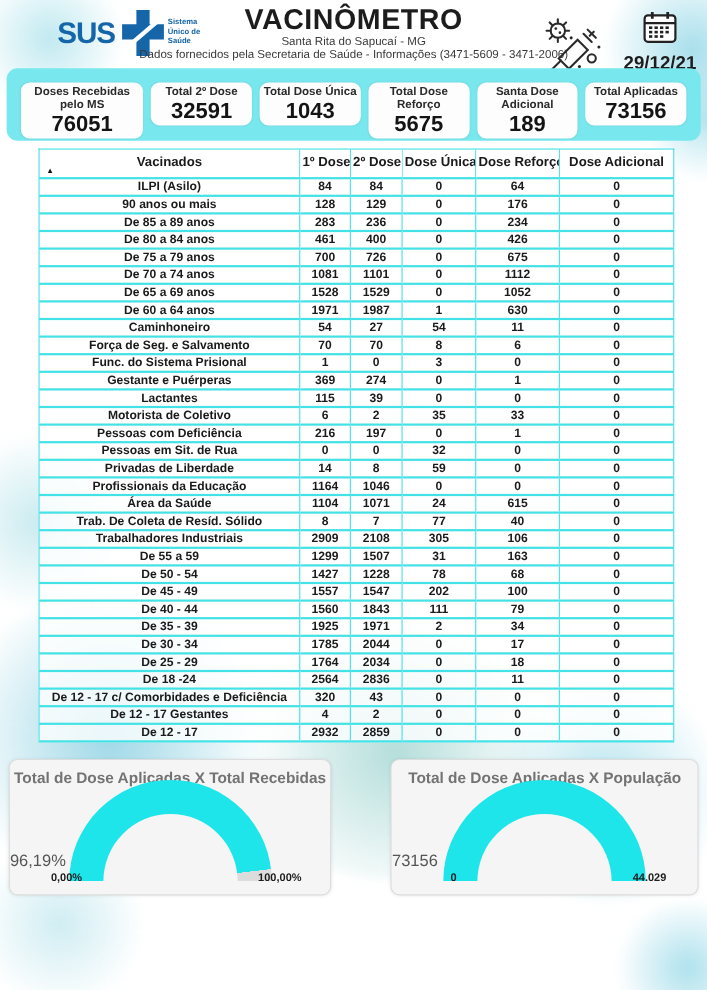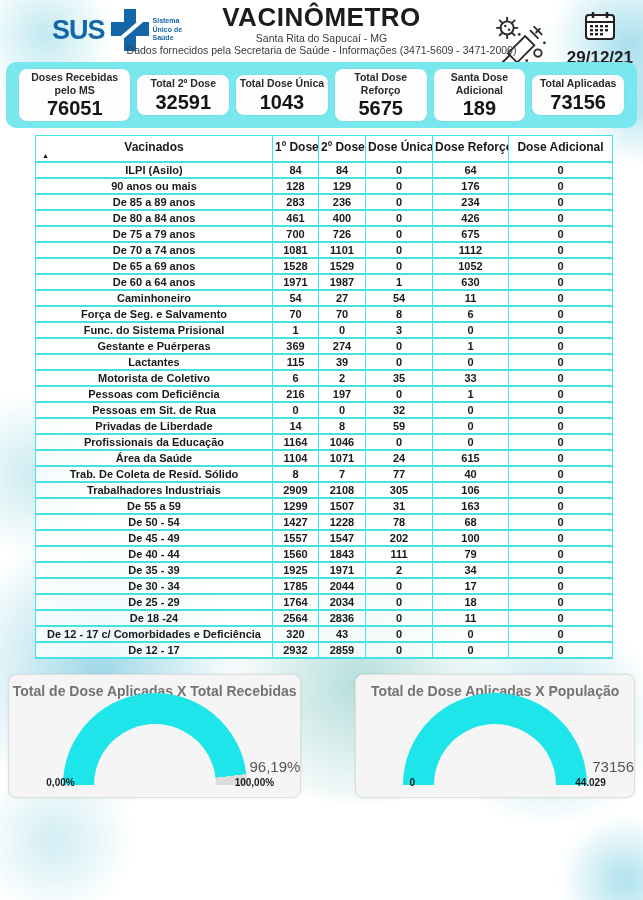--- a/index.html
+++ b/index.html
@@ -38,21 +38,21 @@
   .subtitle1 { font-size:10.5px; color:#3a3a3a; margin-top:1px; }
   .subtitle2 { font-size:10.5px; color:#3a3a3a; }
   .header-right { position:absolute; right:10px; top:2px; display:flex; align-items:flex-end; gap:14px; }
   .date-block { text-align:center; }
   .date-text { font-size:17px; font-weight:700; color:#1c1c1c; margin-top:3px; }
 
   
   .cards-strip {
     margin:2px 6px 0 6px; height:66px;
     background:#79e8ee; border-radius:10px;
-    display:flex; gap:7px; padding:13px; align-items:center;
+    display:flex; gap:7px; padding:13px; align-items:flex-start;
   }
   .card {
     background:#fdfdfd; border-radius:8px; flex:1;
     display:flex; flex-direction:column; align-items:center; justify-content:center;
     padding:2px 1px; box-shadow:0 0 2px rgba(0,0,0,.08);
   }
   .card:first-child { flex:1.22; }
   .card-label { font-size:10.5px; font-weight:600; color:#2a2a2a; text-align:center; line-height:1.15; }
   .card-value { font-size:20px; font-weight:700; color:#141414; line-height:1.1; margin-top:1px; }
 
@@ -76,21 +76,21 @@
   .gauge-card.right { width:307px;margin-left:44px; }
   .gauge-title { text-align:center; font-size:14px; font-weight:700; color:#737373; margin-top:8px; }
   .gauge-arc {
     position:absolute; bottom:12px; left:50%; transform:translateX(-50%);
     width:184px; height:92px; border-radius:92px 92px 0 0;
   }
   .gauge-hole {
     position:absolute; bottom:12px; left:50%; transform:translateX(-50%);
     width:122px; height:61px; border-radius:61px 61px 0 0; background:#f5f5f5;
   }
-  .gauge-value { position:absolute; bottom:22px; left:0; width:100%; text-align:right; font-size:15px; color:#555; font-weight:400; }
+  .gauge-value { position:absolute; bottom:22px; left:0; width:100%; text-align:left; font-size:15px; color:#555; font-weight:400; }
   .gauge-min { position:absolute; bottom:9px; right:calc(50% + 80px); font-size:10px; font-weight:700; color:#1c1c1c; }
   .gauge-max { position:absolute; bottom:9px; left:calc(50% + 80px); font-size:10px; font-weight:700; color:#1c1c1c; }
   .icon-line { stroke:#2b2b2b; fill:none; stroke-width:2; stroke-linecap:round; }
 </style>
 </head>
 <body>
 
 <div class="page">
 
   <div class="wm wm1"></div>
@@ -451,20 +451,28 @@
           </tr>
           <tr>
             <th>De 12 - 17 c/ Comorbidades e Deficiência</th>
             <td>320</td>
             <td>43</td>
             <td>0</td>
             <td>0</td>
             <td>0</td>
           </tr>
           <tr>
+            <th>De 12 - 17 Gestantes</th>
+            <td>4</td>
+            <td>2</td>
+            <td>0</td>
+            <td>0</td>
+            <td>0</td>
+          </tr>
+          <tr>
             <th>De 12 - 17</th>
             <td>2932</td>
             <td>2859</td>
             <td>0</td>
             <td>0</td>
             <td>0</td>
           </tr>
         </tbody>
     </table>
   </section>

